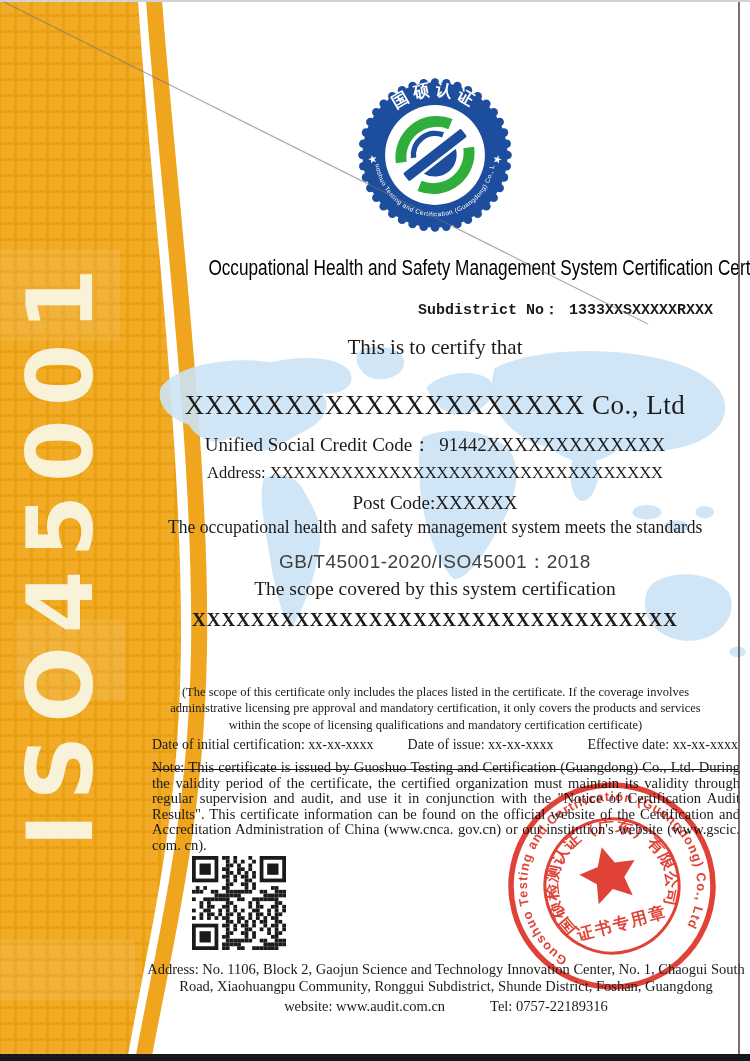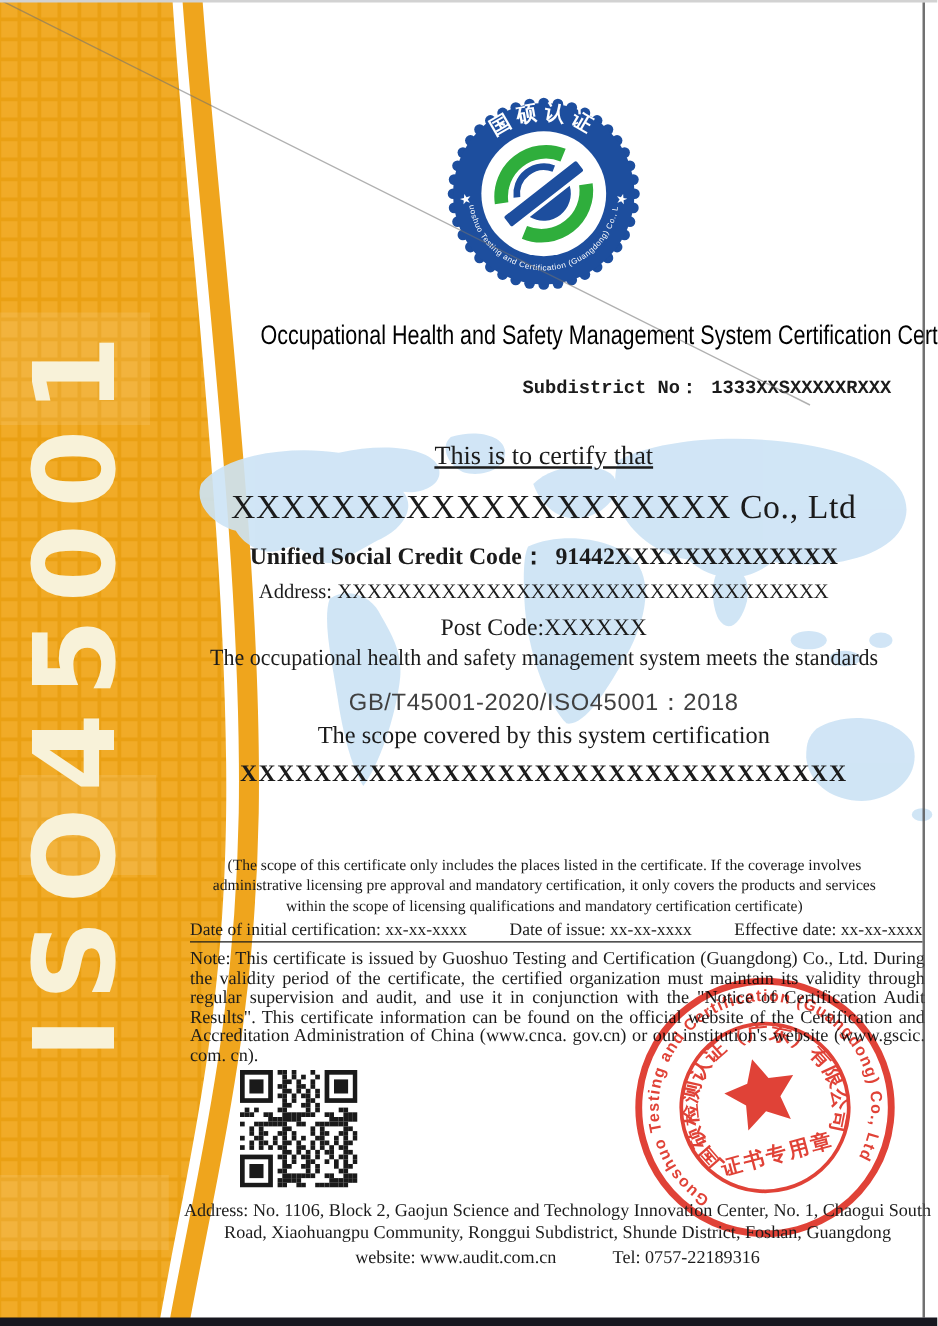--- a/index.html
+++ b/index.html
@@ -40,36 +40,36 @@
   .logo-cn{font-family:"DejaVu Sans",sans-serif;font-size:21px;font-weight:bold;fill:#fff;letter-spacing:6px;}
   .logo-en{font-family:"Liberation Sans",sans-serif;font-size:8px;fill:#fff;letter-spacing:.5px;}
   .logo-star{font-size:14px;fill:#fff;}
 
   
   .title{top:256px;font-family:"Liberation Sans",sans-serif;font-size:21.5px;color:#000;}
   .title span{display:inline-block;transform:scaleX(.8);}
   .certno{position:absolute;left:418px;top:300px;white-space:nowrap;
           font-family:"Liberation Mono",monospace;font-weight:bold;font-size:15px;}
   .certno .val{margin-left:10px;}
-  .certify{top:352px;font-size:21px;text-decoration:underline;}
+  .certify{top:335px;font-size:21px;}
   .company{top:390px;font-size:27px;letter-spacing:.5px;}
-  .credit{top:432px;font-size:19px;font-weight:bold;}
+  .credit{top:432px;font-size:19px;font-weight:normal;}
   .credit .val{margin-left:8px;}
   .addr{top:463px;font-size:16.5px;}
   .post{top:492px;font-size:19px;}
   .meets{top:517px;font-size:18.5px;}
   .meets span{display:inline-block;transform:scaleX(.95);}
   .std{top:549px;font-family:"Liberation Sans",sans-serif;font-size:19px;color:#404040;letter-spacing:.5px;}
   .scopeh{top:578px;font-size:19.5px;}
   .scopex{top:609px;font-size:19px;font-weight:bold;letter-spacing:1px;}
   .fine{position:absolute;left:163px;top:684px;width:545px;text-align:center;
         font-size:12.5px;line-height:1.3;}
   .daterow{position:absolute;left:152px;top:737px;width:586px;display:flex;
            justify-content:space-between;font-size:14px;white-space:nowrap;
-           border-bottom:1.5px solid #1a1a1a;padding-bottom:0;}
+           border-bottom:1.5px solid #1a1a1a;padding-bottom:16px;}
   .note{position:absolute;left:152px;top:760px;width:588px;font-size:14.6px;
         line-height:15.6px;text-align:justify;}
 
   
   .qr{left:192px;top:856px;width:94px;height:94px;}
   .qb{fill:#1a1a1a}.qw{fill:#fff}
   .signed{position:absolute;left:297px;top:885px;display:flex;align-items:baseline;white-space:nowrap;}
   .signed .lbl{font-family:"Liberation Sans",sans-serif;font-size:25px;color:#222;}
   .signed .sig{font-family:"DejaVu Serif",serif;font-style:italic;font-weight:bold;
                font-size:39px;color:#1c1c1c;margin-left:2px;letter-spacing:1px;}

